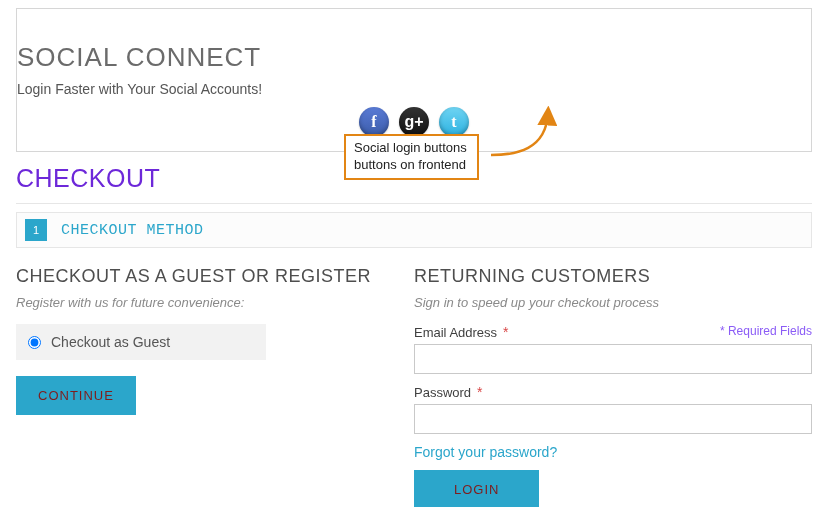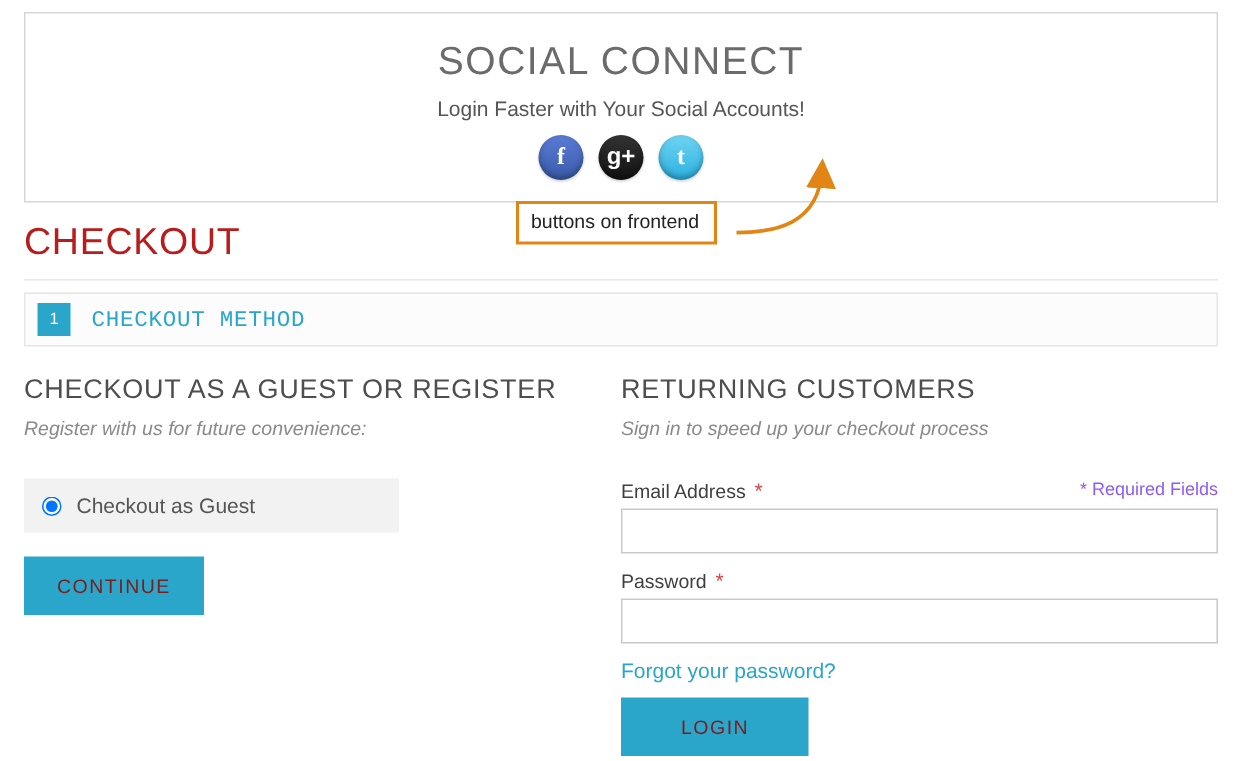--- a/index.html
+++ b/index.html
@@ -8,22 +8,21 @@
     width: 828px;
     height: 507px;
     background: #fff;
     color: #333;
     font-size: 14px;
     position: relative;
   }
   .social-connect-box {
     border: 1px solid #d6d6d6;
     margin: 8px 16px 12px 16px;
-    padding: 16px 0 14px 0;
-    text-align: center;
+    padding: 33px 0 14px 0;
   }
   .social-title {
     font-size: 26px;
     font-weight: 300;
     color: #6b6b6b;
     letter-spacing: 1px;
     margin-bottom: 8px;
   }
   .social-sub {
     font-size: 14px;
@@ -39,21 +38,21 @@
     box-shadow: inset 0 -2px 4px rgba(0,0,0,0.3), 0 1px 2px rgba(0,0,0,0.2);
   }
   .fb { background: linear-gradient(#5a7bd6, #3a5ba8); }
   .gp { background: linear-gradient(#333, #111); }
   .tw { background: linear-gradient(#6fd4f3, #2bb1e0); }
   .fb span, .tw span { font-family: Georgia, serif; }
 
   .page-title {
     font-size: 25px;
     font-weight: 400;
-    color: #b91c1c;
+    color: #6d28d9;
     letter-spacing: 0.5px;
     margin: 12px 16px 10px 16px;
   }
   .hr { border: none; border-top: 1px solid #e6e6e6; margin: 0 16px; }
 
   .step-bar {
     border: 1px solid #e6e6e6;
     margin: 8px 16px 18px 16px;
     padding: 6px 0 6px 0;
     display: flex; align-items: center;
@@ -85,21 +84,21 @@
     font-size: 18px;
     font-weight: 400;
     color: #4e4e4e;
     letter-spacing: 0.5px;
     margin-bottom: 8px;
   }
   .subnote {
     font-style: italic;
     color: #8a8a8a;
     font-size: 13px;
-    margin-bottom: 26px;
+    margin-bottom: 14px;
   }
 
   .radio-row {
     background: #f2f2f2;
     padding: 10px 12px;
     margin-bottom: 6px;
     width: 250px;
     display: flex; align-items: center; gap: 10px;
     cursor: pointer;
   }
@@ -213,20 +212,21 @@
       <span class="req-star">*</span>
       <input class="text-input" type="password" style="">
     </div>
 
     <a class="link">Forgot your password?</a><br>
     <button class="btn" style="padding:12px 40px;">LOGIN</button>
   </div>
 </div>
 
 <div class="annotation">
+  <div>Social login buttons</div>
   <div>buttons on frontend</div>
 </div>
 <svg class="arrow-svg">
   <defs>
     <marker id="ah" markerWidth="8" markerHeight="8" refX="5" refY="4" orient="auto">
       <path d="M0,0 L8,4 L0,8 Z" fill="#e28514"></path>
     </marker>
   </defs>
   <path d="M5,50 C30,50 60,45 62,8" stroke="#e28514" stroke-width="2.5" fill="none" marker-end="url(#ah)"></path>
 </svg>

